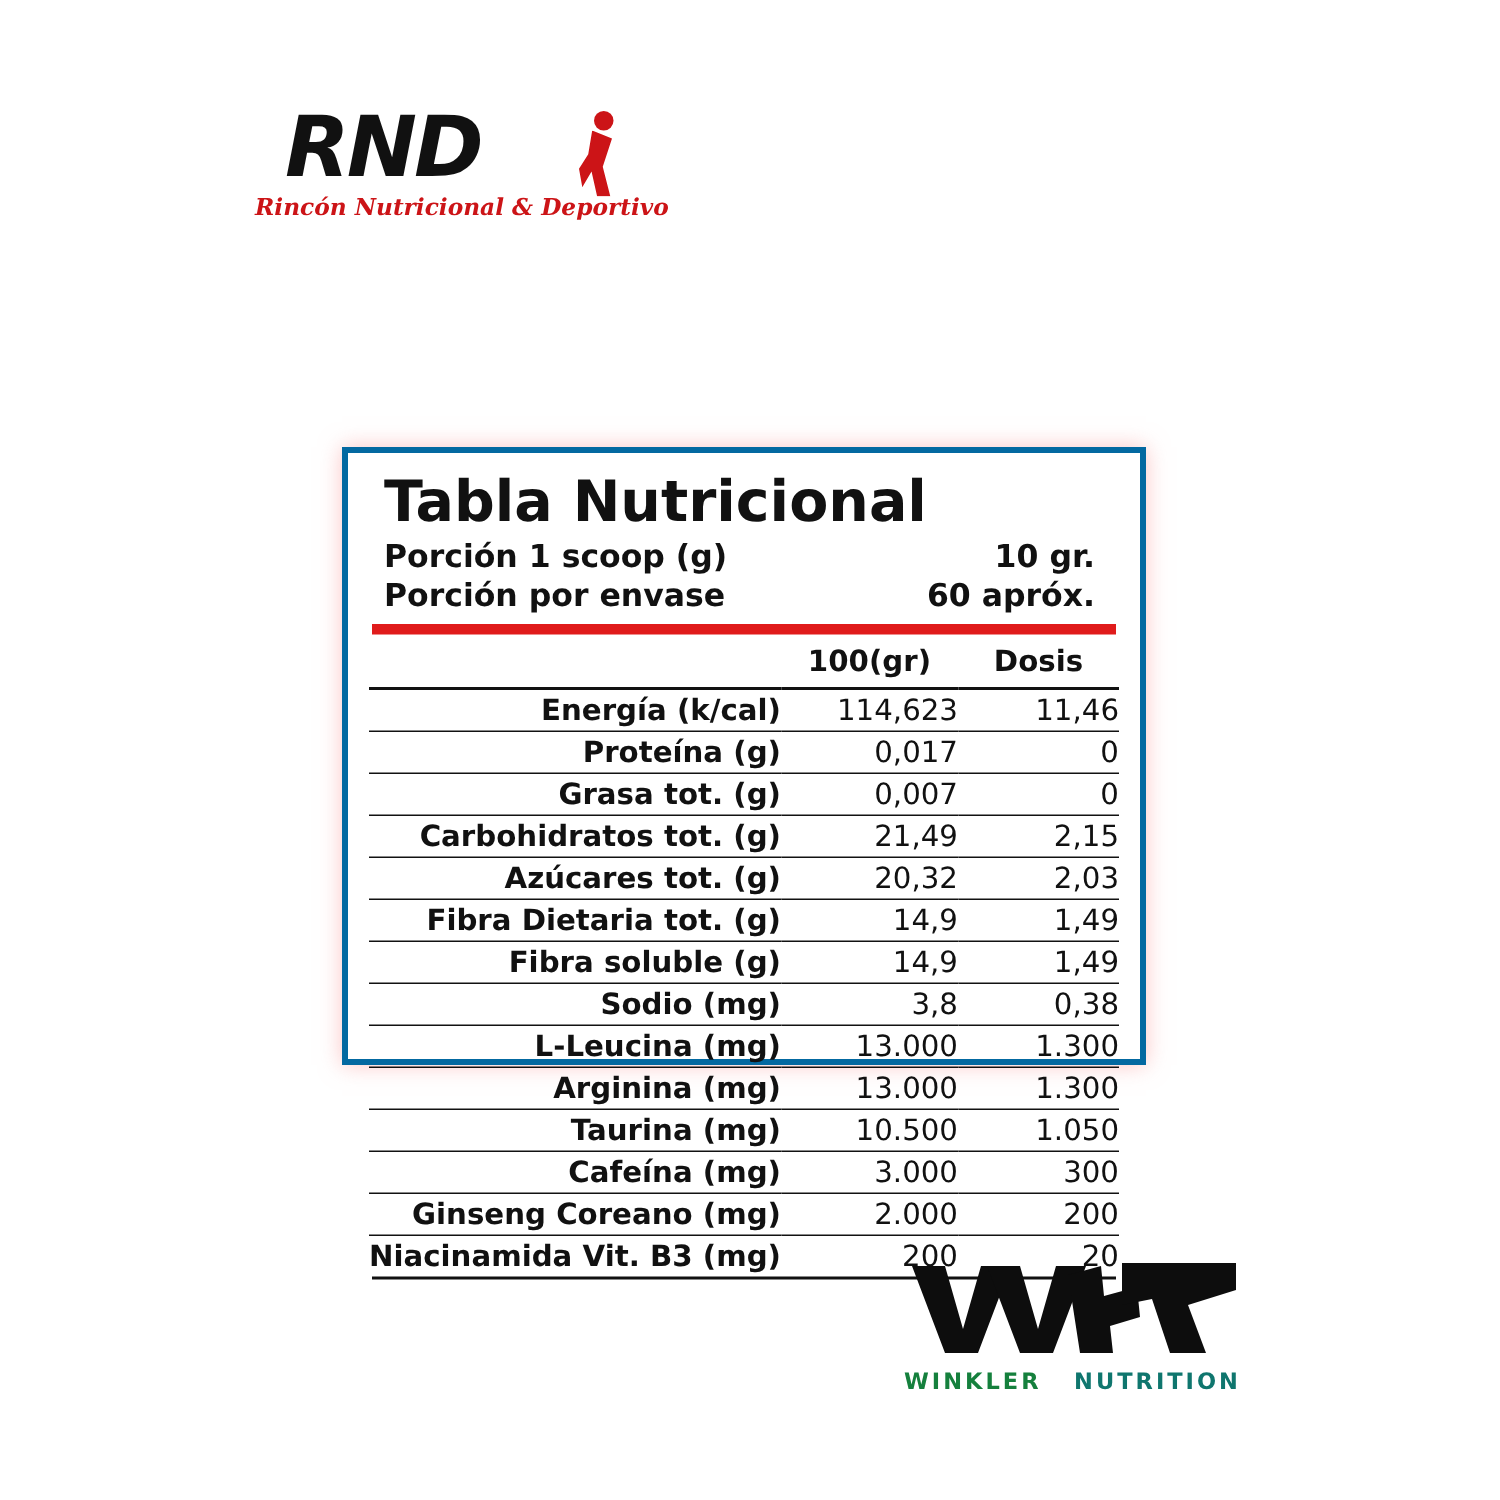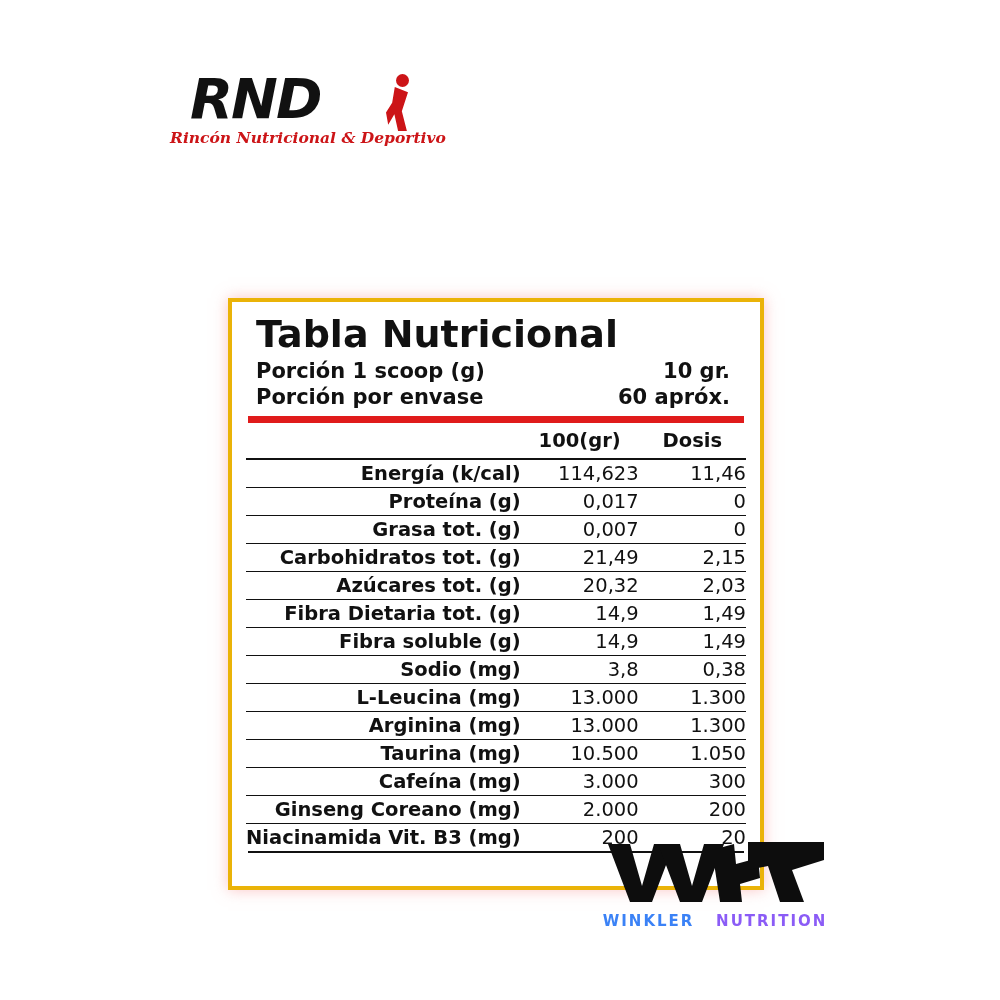--- a/index.html
+++ b/index.html
@@ -71,23 +71,23 @@
     color: #cc1417;
     white-space: nowrap;
   }
 
   
   .table-card {
     position: absolute;
     left: 228px;
     top: 298px;
     width: 536px;
-    height: 592px;
+    height: 412px;
     background: #ffffff;
-    border: 4px solid #eab308;
+    border: 4px solid #0369a1;
     box-sizing: border-box;
     box-shadow: 0 0 14px rgba(247,150,150,0.55);
     padding: 8px 14px 18px 14px;
   }
   .tbl-title {
     font-family: "DejaVu Sans", sans-serif;
     font-weight: bold;
     font-size: 38px;
     color: #111111;
     line-height: 44px;
@@ -190,22 +190,22 @@
     position: absolute;
     left: 0px;
     top: 72px;
     width: 230px;
     text-align: center;
     font-family: "DejaVu Sans", sans-serif;
     font-weight: bold;
     font-size: 15px;
     letter-spacing: 2px;
   }
-  .wn-sub .w1 { color: #3b82f6; }
-  .wn-sub .w2 { color: #8b5cf6; }
+  .wn-sub .w1 { color: #15803d; }
+  .wn-sub .w2 { color: #0f766e; }
 </style>
 </head>
 <body>
 
 <div class="rnd-logo">
   <div class="rnd-text">RND</div>
   <div class="rnd-figure">
     <div class="head"></div>
     <div class="body"></div>
   </div>

